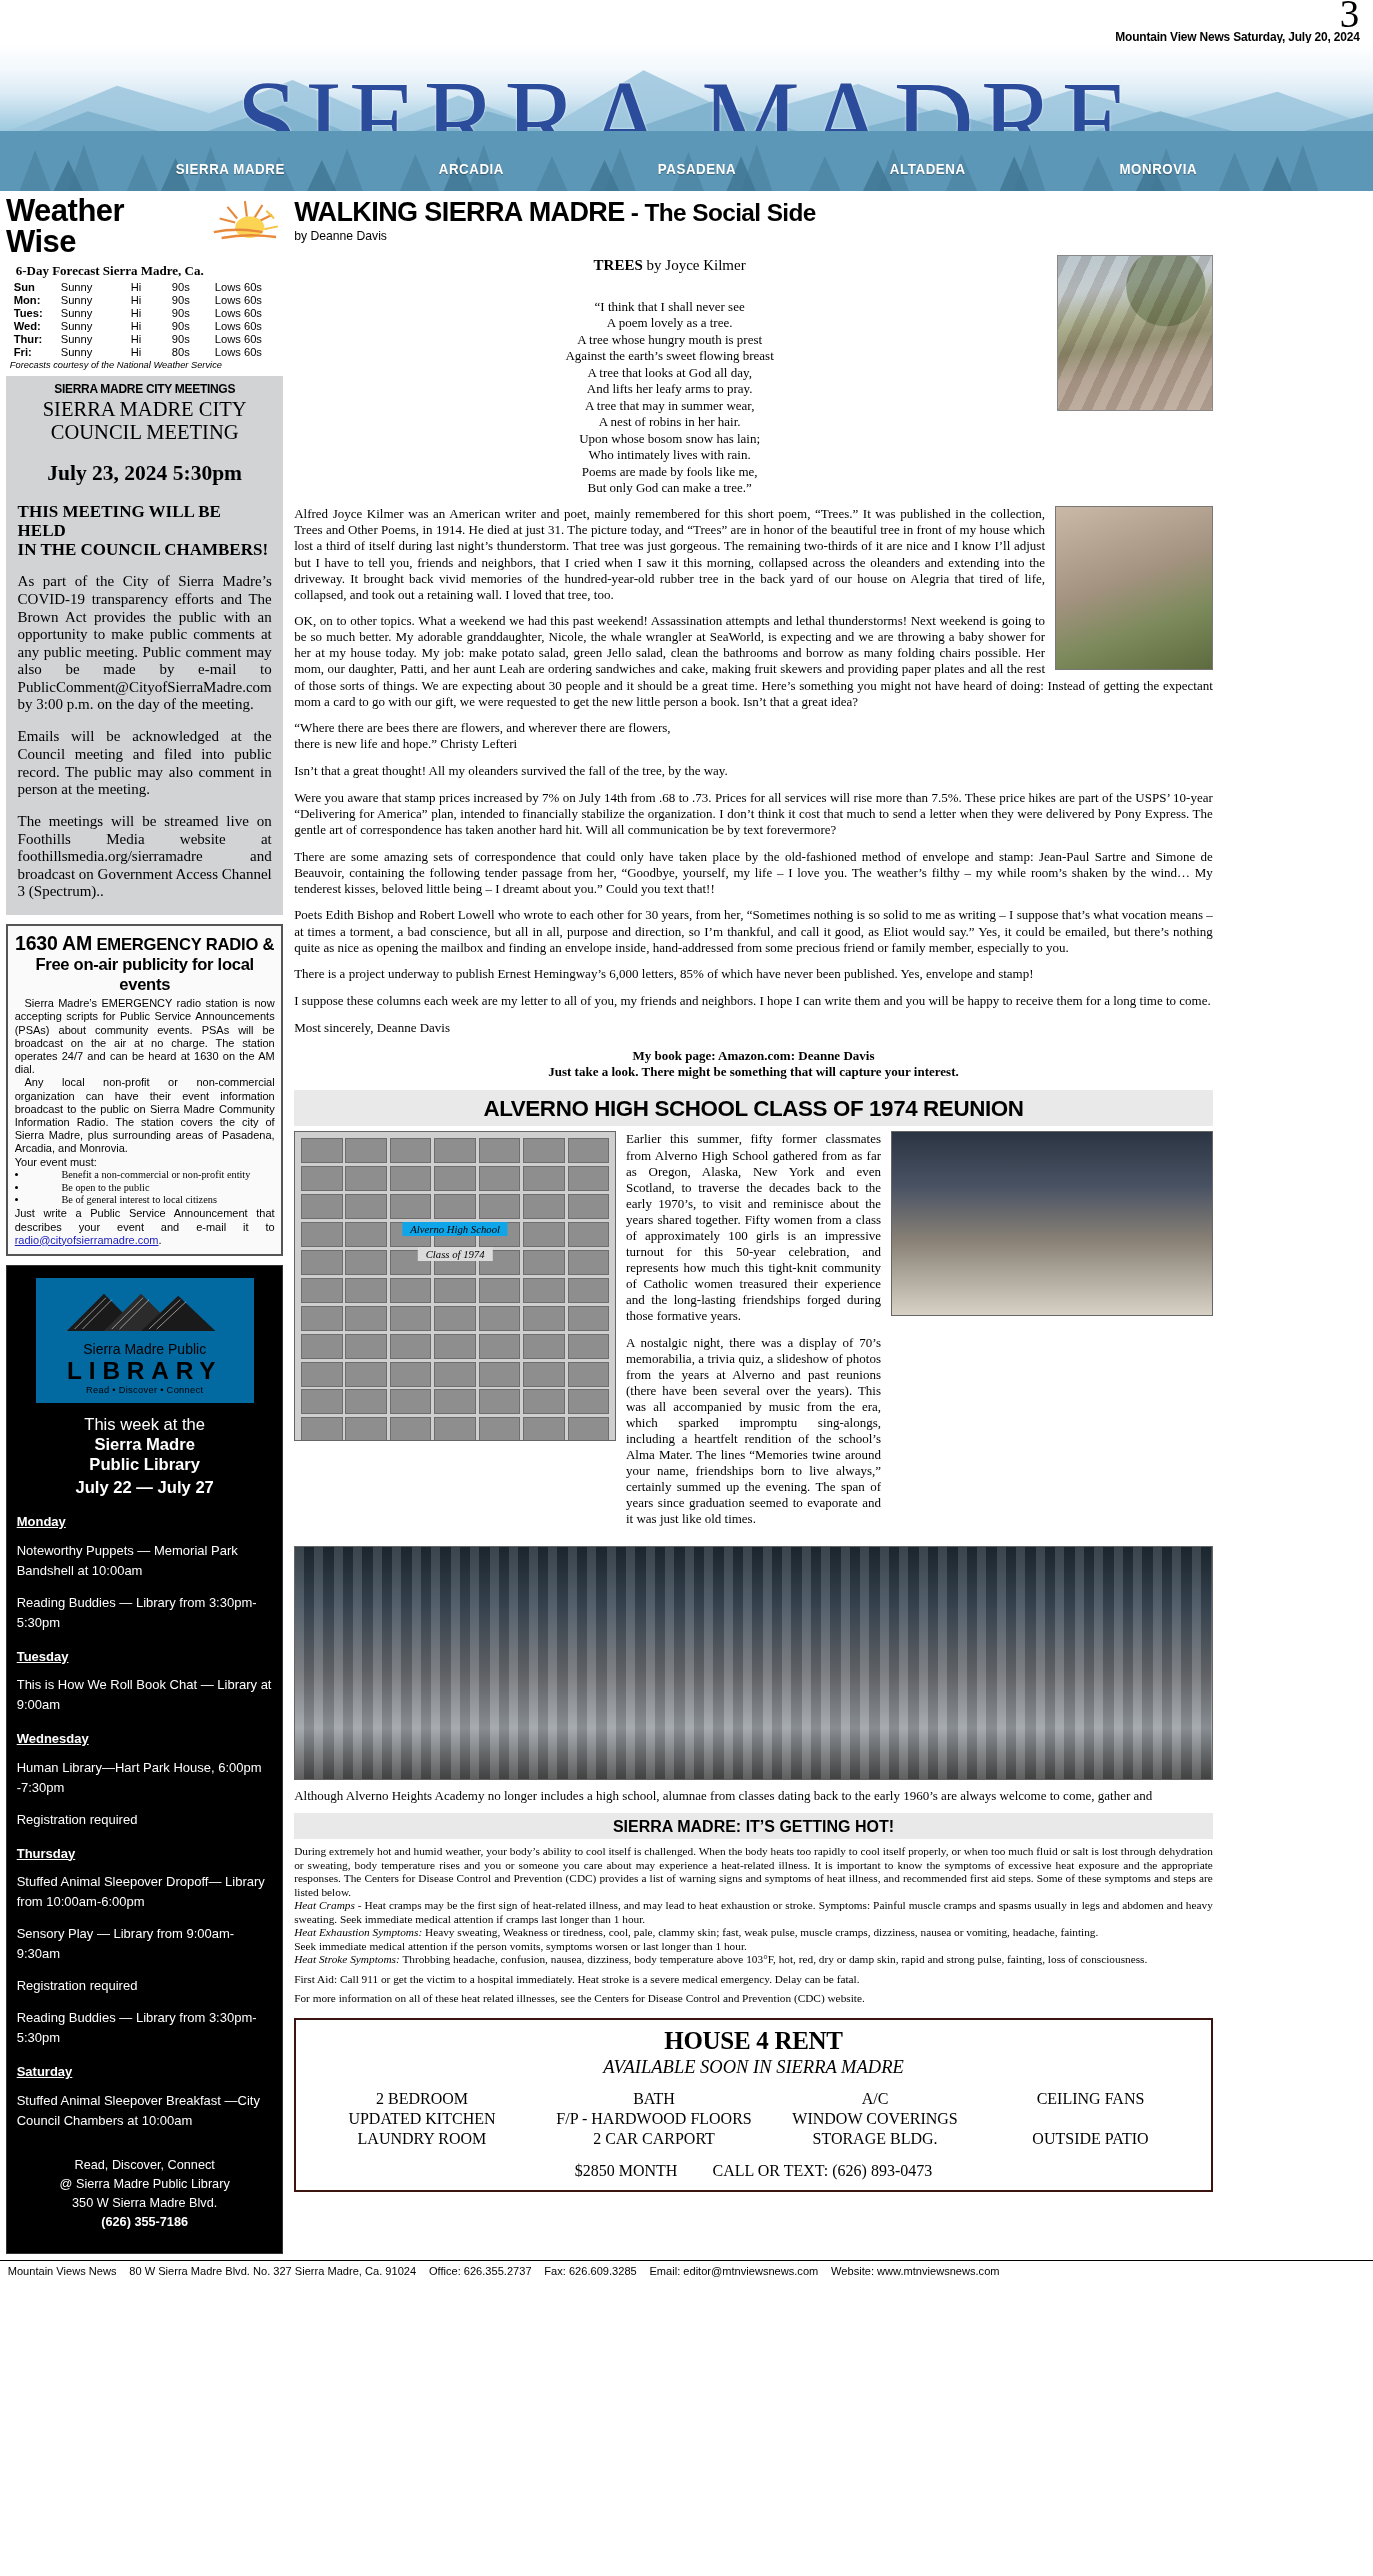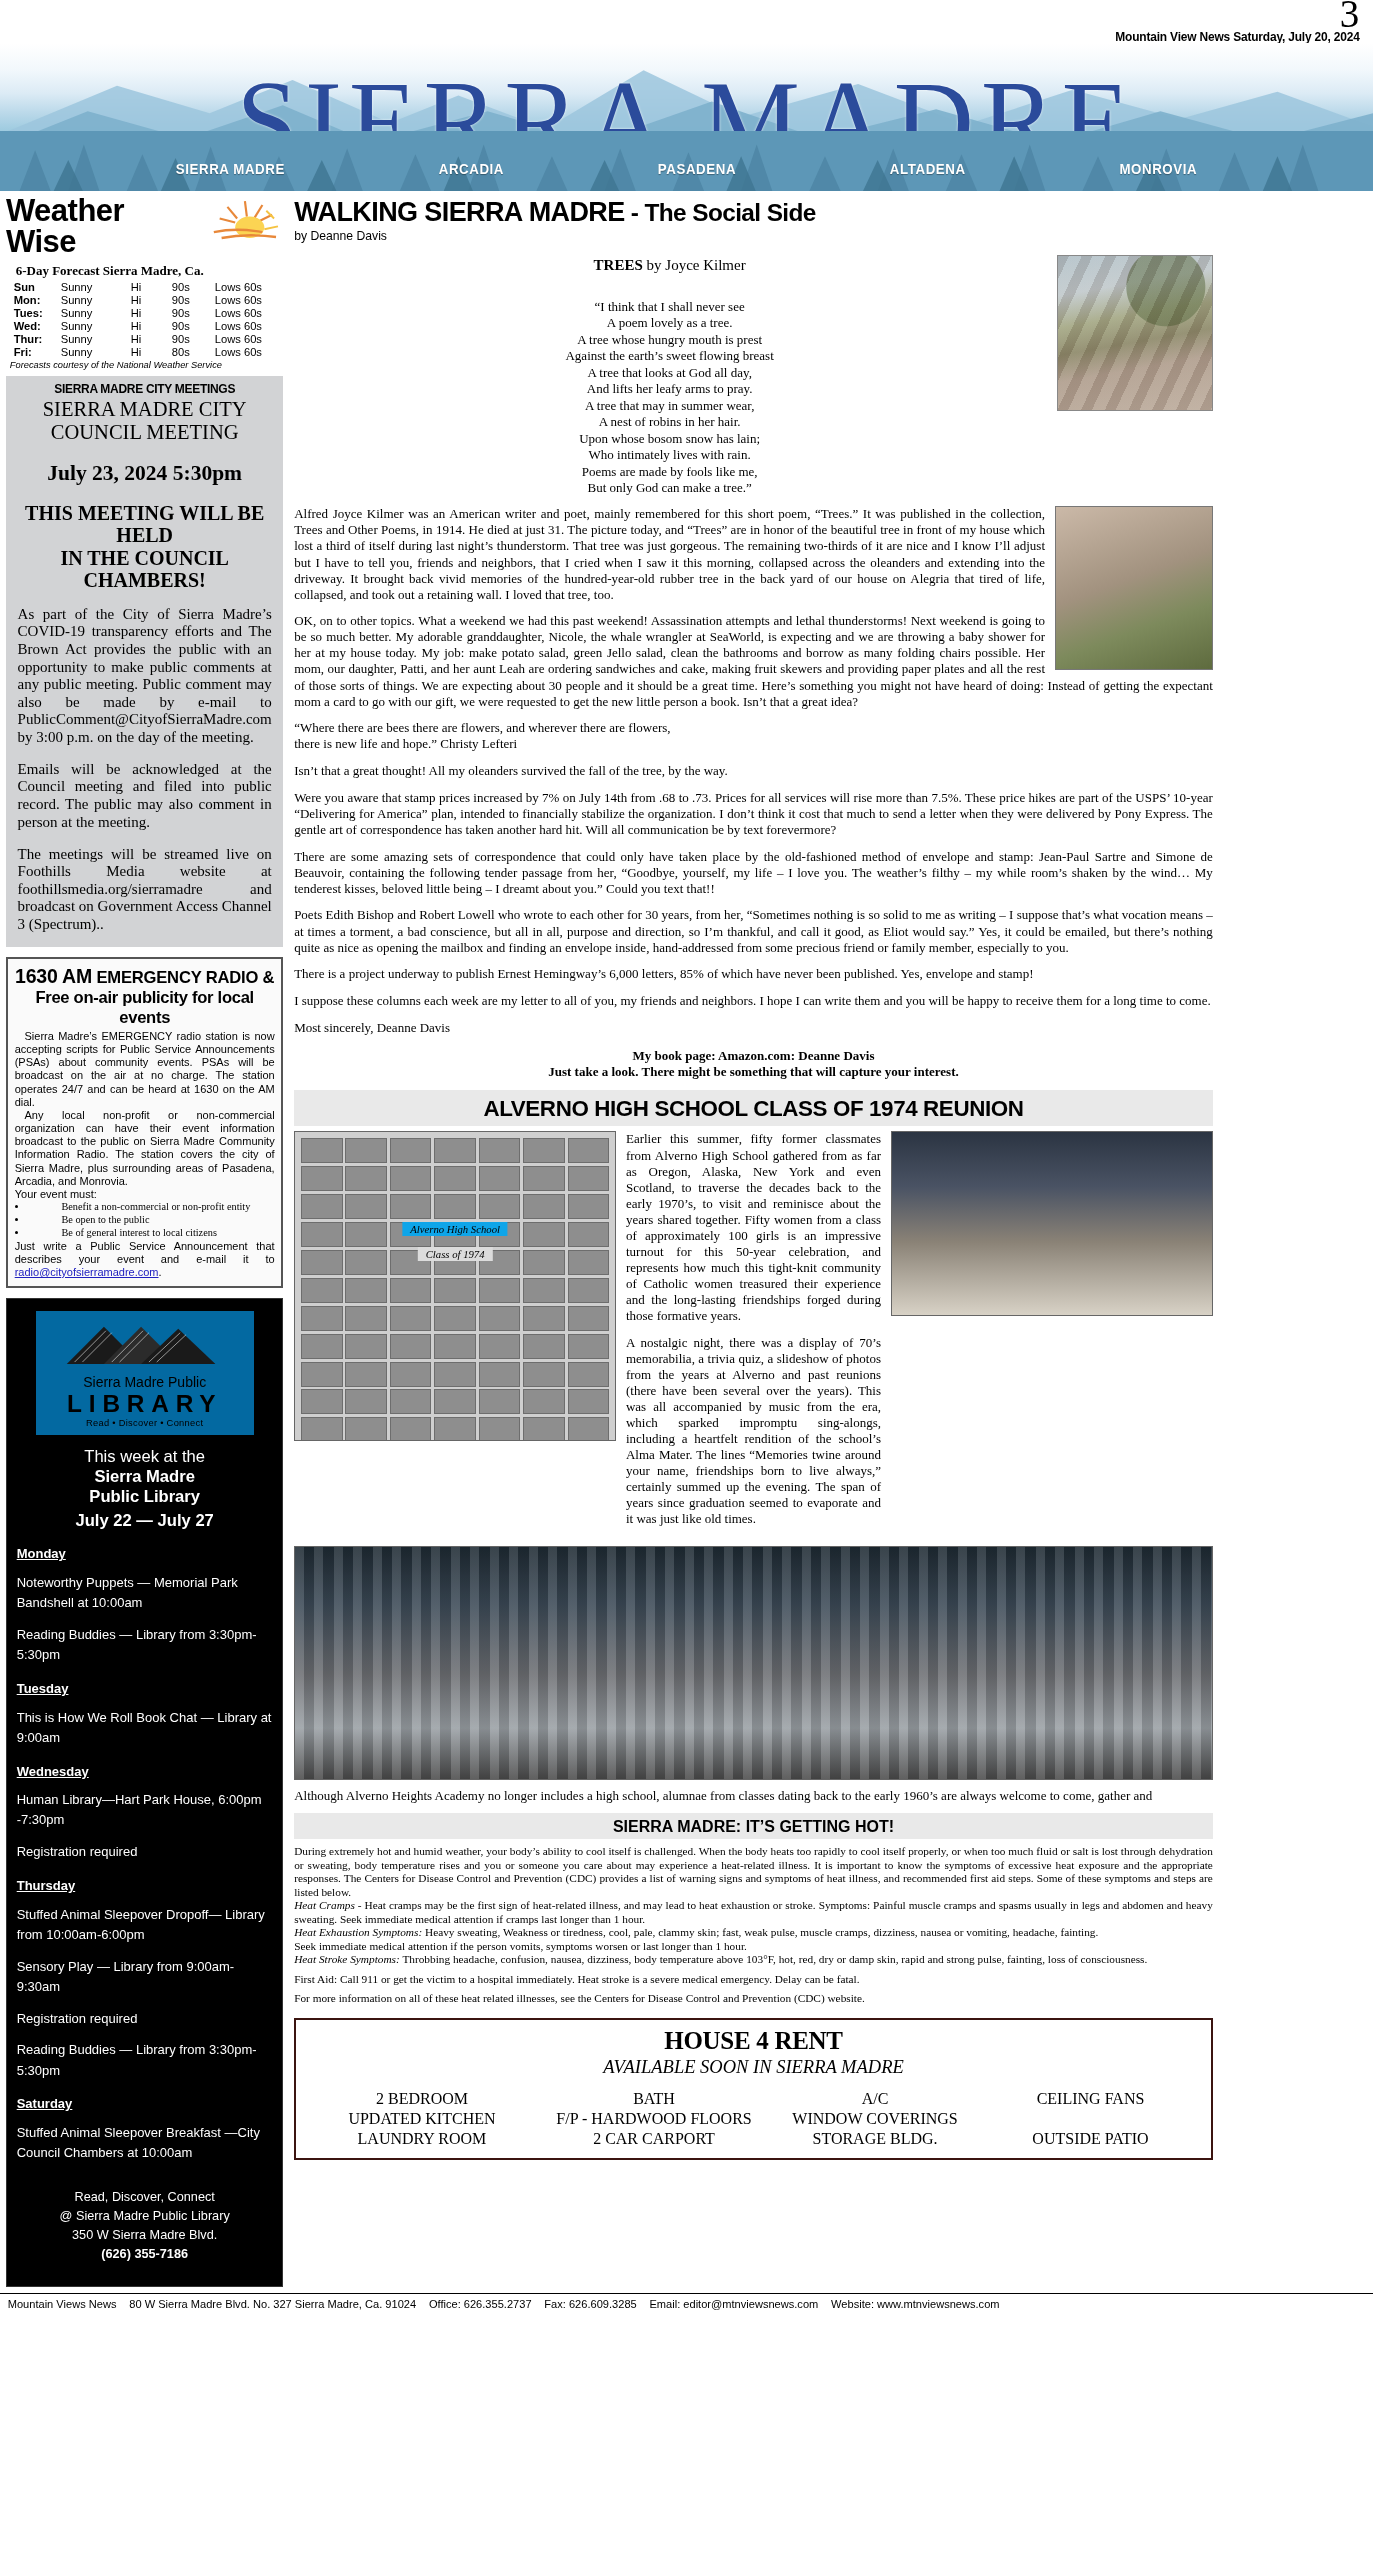--- a/index.html
+++ b/index.html
@@ -96,21 +96,21 @@
   .gbox h3 {
     font-family: "Liberation Serif", serif; font-weight: normal;
     font-size: 20.5px; text-align:center; line-height: 1.12; margin-top: 1px;
   }
   .gbox .dt {
     font-family: "Liberation Serif", serif; font-weight: bold;
     font-size: 21.5px; text-align:center; margin: 17.6px 0 15.6px;
   }
   .gbox .held {
     font-family: "Liberation Serif", serif; font-weight: bold;
-    font-size: 20px; text-align:center; line-height:1.12;
+    font-size: 17px; text-align:left; line-height:1.12;
   }
   .gbox p {
     font-family: "Liberation Serif", serif; font-size: 15px;
     text-align: justify; line-height: 1.17; margin-top: 14.6px;
   }
 
   
   .radiobox { border: 2px solid #555; margin-top: 9.8px; padding: 5.9px 6.8px 6.8px; background:#fafafa; }
   .radio-h1 { text-align:center; font-family:"Liberation Sans",sans-serif; font-weight:bold; font-size:16.6px; letter-spacing:-0.2px; }
   .radio-h1 b { font-size: 19.5px; }
@@ -574,20 +574,24 @@
             <div>CEILING FANS</div>
             <div>UPDATED KITCHEN</div>
             <div>F/P - HARDWOOD FLOORS</div>
             <div>WINDOW COVERINGS</div>
             <div></div>
             <div>LAUNDRY ROOM</div>
             <div>2 CAR CARPORT</div>
             <div>STORAGE BLDG.</div>
             <div>OUTSIDE PATIO</div>
           </div>
+        <div class="rent-foot">
+          <span>$2850 MONTH</span>
+          <span>CALL OR TEXT: (626) 893-0473</span>
+        </div>
       </div>
 
     </div>
   </div>
 
   <div class="footer">
     <div class="footline">
       <span>Mountain Views News</span>
       <span>80 W Sierra Madre Blvd.  No. 327   Sierra Madre, Ca.  91024</span>
       <span>Office:  626.355.2737</span>

